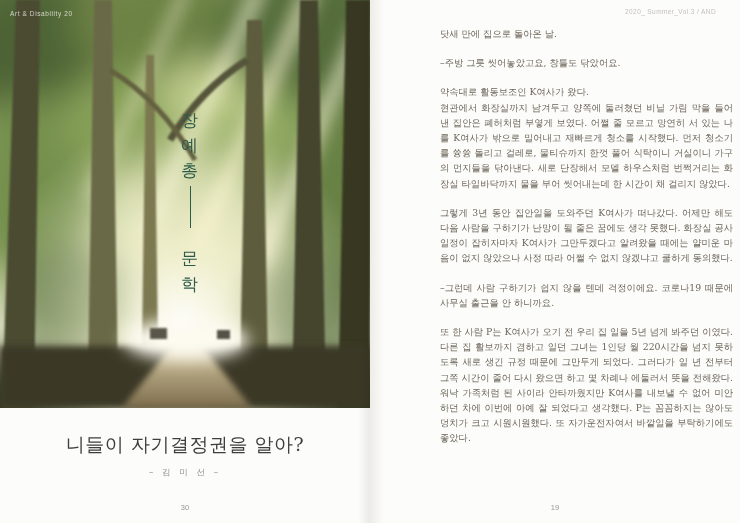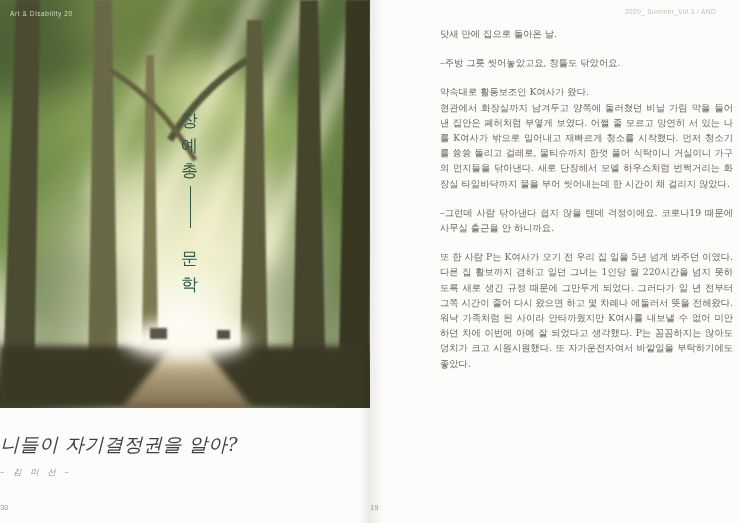--- a/index.html
+++ b/index.html
@@ -25,30 +25,30 @@
     display:flex;flex-direction:column;align-items:center;gap:11px;
     color:#2d5a49;
   }
   .vt-seg{
     writing-mode:vertical-rl;text-orientation:upright;
     font-size:17px;letter-spacing:8px;line-height:24px;font-weight:400;
   }
   .vt-line{width:1px;height:42px;background:#2d5a49;}
 
   
-  .title-block{position:absolute;left:0;top:408px;width:370px;text-align:left;font-style:italic;}
+  .title-block{position:absolute;left:0;top:408px;width:370px;text-align:center;}
   .page-title{
     margin:24px 0 0;font-size:19px;font-weight:400;color:#3e3e3c;
     letter-spacing:0.5px;
   }
   .author{
     margin-top:9px;font-size:8.5px;color:#8d8d8a;letter-spacing:3px;
   }
   .page-num{
-    position:absolute;bottom:11px;left:0;width:370px;
+    position:absolute;bottom:11px;left:0;width:370px;text-align:center;
     font-size:7.5px;color:#9a968e;font-family:"Liberation Sans",sans-serif;
   }
 
   
   .running-header{
     position:absolute;top:8px;right:24px;
     font-family:"Liberation Sans",sans-serif;font-size:6.5px;
     color:#c3bfb8;letter-spacing:0.4px;
   }
   .body-text{
@@ -169,20 +169,21 @@
 
     <div class="page-num">30</div>
   </div>
 
   <div class="page page-right">
     <div class="running-header">2020_ Summer_Vol.3 / AND</div>
     <div class="body-text">
         <p>닷새 만에 집으로 돌아온 날.</p>
         <p>–주방 그릇 씻어놓았고요, 창틀도 닦았어요.</p>
         <p>약속대로 활동보조인 K여사가 왔다.<br>현관에서 화장실까지 남겨두고 양쪽에 둘러쳤던 비닐 가림 막을 들어낸 집안은 폐허처럼 부옇게 보였다. 어쩔 줄 모르고 망연히 서 있는 나를 K여사가 밖으로 밀어내고 재빠르게 청소를 시작했다. 먼저 청소기를 쓩쓩 돌리고 걸레로, 물티슈까지 한껏 풀어 식탁이니 거실이니 가구의 먼지들을 닦아낸다. 새로 단장해서 모델 하우스처럼 번쩍거리는 화장실 타일바닥까지 물을 부어 씻어내는데 한 시간이 채 걸리지 않았다.</p>
-        <p>–그런데 사람 닦아낸다 쉽지 않을 텐데 걱정이에요. 코로나19 때문에 사무실 출근을 안 하니까요.</p>
+        <p>그렇게 3년 동안 집안일을 도와주던 K여사가 떠나갔다. 어제만 해도 다음 사람을 구하기가 난망이 될 줄은 꿈에도 생각 못했다. 화장실 공사 일정이 잡히자마자 K여사가 그만두겠다고 알려왔을 때에는 얄미운 마음이 없지 않았으나 사정 따라 어쩔 수 없지 않겠냐고 쿨하게 동의했다.</p>
+        <p>–그런데 사람 구하기가 쉽지 않을 텐데 걱정이에요. 코로나19 때문에 사무실 출근을 안 하니까요.</p>
         <p>또 한 사람 P는 K여사가 오기 전 우리 집 일을 5년 넘게 봐주던 이였다. 다른 집 활보까지 겸하고 일던 그녀는 1인당 월 220시간을 넘지 못하도록 새로 생긴 규정 때문에 그만두게 되었다. 그러다가 일 년 전부터 그쪽 시간이 줄어 다시 왔으면 하고 몇 차례나 에둘러서 뜻을 전해왔다. 워낙 가족처럼 된 사이라 안타까웠지만 K여사를 내보낼 수 없어 미안하던 차에 이번에 아예 잘 되었다고 생각했다. P는 꼼꼼하지는 않아도 덩치가 크고 시원시원했다. 또 자가운전자여서 바깥일을 부탁하기에도 좋았다.</p>
       </div>
     <div class="page-num">19</div>
   </div>
 
   <div class="gutter"></div>
 </div>
 
 </body></html>

